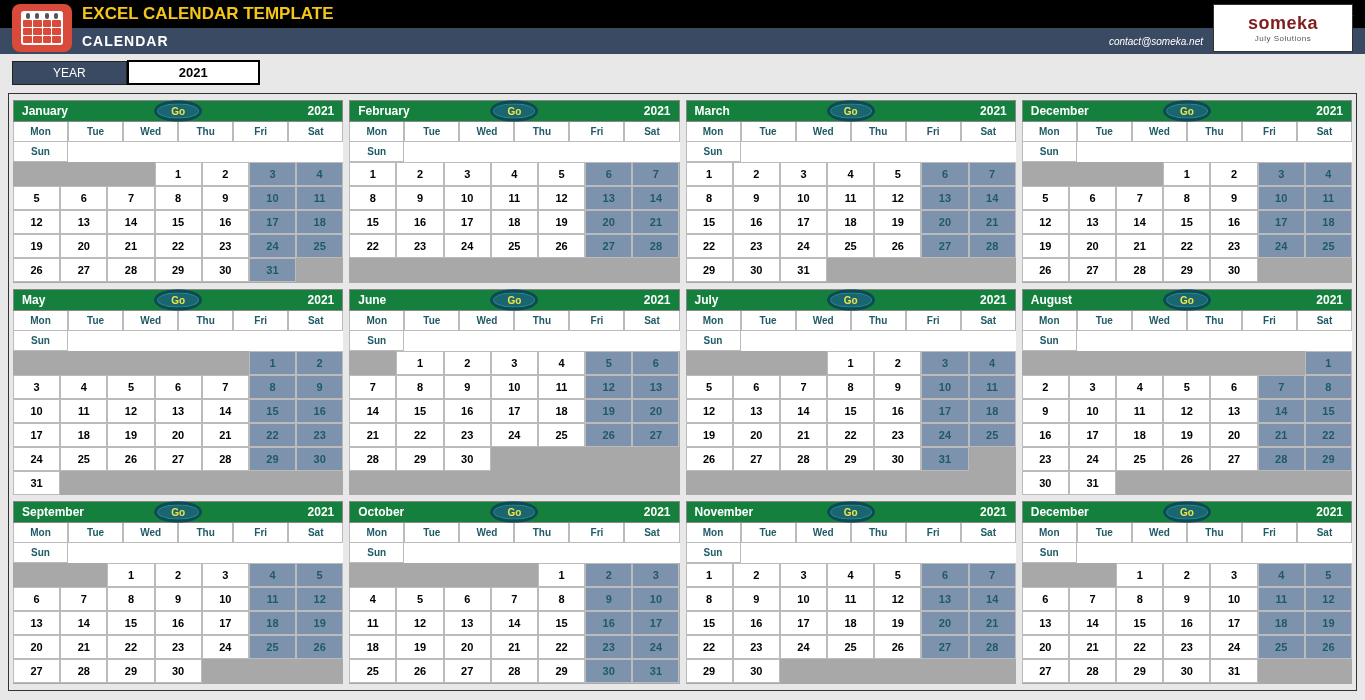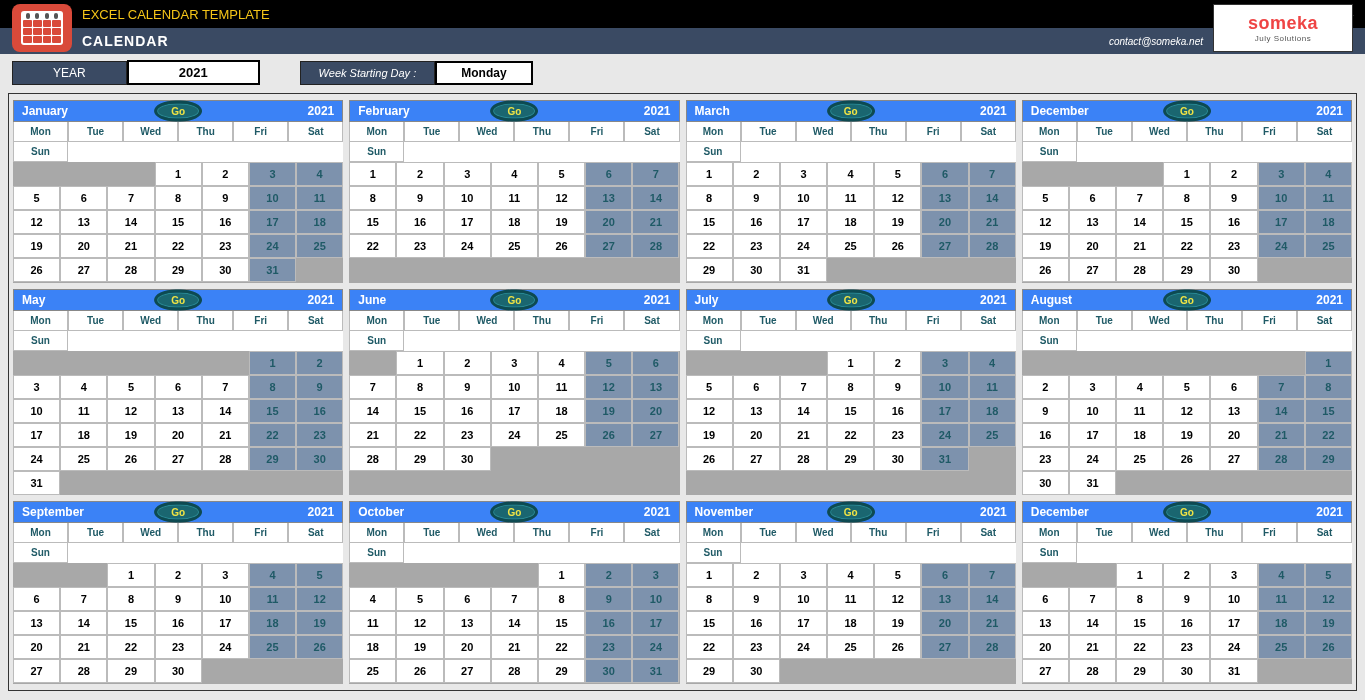--- a/index.html
+++ b/index.html
@@ -1,42 +1,42 @@
 <!DOCTYPE html>
 <html><head>
 <meta charset="utf-8">
 <style>
 *{box-sizing:border-box;margin:0;padding:0;font-family:Arial,Helvetica,sans-serif}
 body{background:#e8e8e8;width:1365px;height:700px;overflow:hidden}
 .topbar{background:#000;height:28px;display:flex;align-items:center;padding:0 12px;color:#fff;position:relative}
-.topbar .title{color:#f5c518;font-size:13px;font-weight:normal;margin-left:70px}
+.topbar .title{color:#f5c518;font-size:17px;font-weight:bold;margin-left:70px}
 .topbar .more{margin-left:auto;font-size:11px;font-style:italic}
 .topbar .more b{font-style:normal}
 .brand{position:absolute;top:4px;right:12px;width:140px;height:48px;background:#fff;border:1px solid #333;display:flex;flex-direction:column;align-items:center;justify-content:center;z-index:10}
-.brand .b1{font-size:18px;font-weight:bold;color:#ef4444;letter-spacing:0.5px}
+.brand .b1{font-size:18px;font-weight:bold;color:#7f1d1d;letter-spacing:0.5px}
 .brand .b2{font-size:8px;color:#555;letter-spacing:0.5px}
 .subbar{background:#3a4a63;height:26px;display:flex;align-items:center;padding:0 12px}
 .subbar .icon-box{width:60px;height:48px;background:#d94a3a;border-radius:8px;position:absolute;top:4px;left:12px;z-index:5;display:flex;align-items:center;justify-content:center}
 .subbar .icon-box .grid{width:42px;height:34px;background:#fff;border-radius:3px;display:grid;grid-template-columns:repeat(4,1fr);grid-template-rows:auto repeat(3,1fr);gap:1px;padding:2px}
 .subbar .icon-box .grid div{background:#d94a3a;border-radius:1px}
 .subbar .icon-box .grid .binds{grid-column:1/5;height:6px;background:transparent;display:flex;justify-content:space-around;align-items:flex-start}
 .subbar .icon-box .grid .binds span{width:4px;height:6px;border-radius:2px;background:#555}
 .subbar .cal-label{color:#fff;font-size:14px;font-weight:bold;margin-left:70px;letter-spacing:1px}
 .subbar .contact{margin-left:auto;margin-right:150px;color:#fff;font-size:10px;font-style:italic}
 .controls{display:flex;align-items:center;padding:6px 12px;gap:20px}
 .year-ctl{display:flex;align-items:center}
 .year-ctl .lbl{background:#3a4a63;color:#fff;font-size:12px;font-weight:normal;padding:4px 40px;border:1px solid #222}
 .year-ctl .val{background:#fff;border:2px solid #000;font-size:13px;font-weight:bold;padding:3px 50px}
 .wkstart{display:flex;align-items:center;margin-left:20px}
 .wkstart .lbl{background:#3a4a63;color:#fff;font-size:11px;font-style:italic;padding:5px 18px;border:1px solid #222}
 .wkstart .val{background:#fff;border:2px solid #000;font-size:12px;font-weight:bold;padding:3px 24px}
 .cal-area{border:1px solid #333;margin:2px 8px;padding:6px 4px;background:#e8e8e8;height:598px}
 .months{display:grid;grid-template-columns:repeat(4,1fr);grid-template-rows:repeat(3,1fr);gap:6px;height:100%}
 .month{display:flex;flex-direction:column}
-.m-head{background:#3b82f6;color:#fff;display:flex;align-items:center;height:22px;font-size:12px;font-weight:bold;position:relative;border:1px solid #888}
+.m-head{background:#15803d;color:#fff;display:flex;align-items:center;height:22px;font-size:12px;font-weight:bold;position:relative;border:1px solid #888}
 .m-head .name{padding-left:8px}
 .m-head .year{margin-left:auto;padding-right:8px}
 .go-btn{position:absolute;left:50%;top:50%;transform:translate(-50%,-50%);background:#1a6670;border:3px solid #0d4a52;border-radius:50%/55%;padding:2px 14px;font-size:10px;font-weight:bold;color:#f0e445;cursor:pointer;box-shadow:0 0 0 1px #2a8a95 inset}
 .dow{display:grid;grid-template-columns:repeat(6,1fr);background:#fff}
 .dow div{font-size:10px;text-align:center;padding:4px 0;color:#1f5a66;font-weight:bold;border:1px solid #bbb;border-top:none}
 .grid-days{display:grid;grid-template-columns:repeat(7,1fr);grid-auto-rows:24px;flex:1;background:#a8a8a8}
 .grid-days div{border:1px solid #bbb;font-size:11px;font-weight:bold;display:flex;align-items:center;justify-content:center;background:#fff}
 .grid-days div.empty{background:#a8a8a8;border-color:#a8a8a8}
 .grid-days div.wkend{background:#7d92ad;color:#1f5a66}
 .grid-days div.pad{background:#a8a8a8;border-color:#a8a8a8}
@@ -79,24 +79,20 @@
   </div>
   <span class="cal-label">CALENDAR</span>
   <span class="contact">contact@someka.net</span>
 </div>
 
 <div class="controls">
   <div class="year-ctl">
     <div class="lbl">YEAR</div>
     <div class="val">2021</div>
   </div>
-  <div class="wkstart">
-    <div class="lbl">Week Starting Day :</div>
-    <div class="val">Monday</div>
-  </div>
 </div>
 
 <div class="cal-area">
   <div class="months" id="months-grid">
       <div class="month">
         <div class="m-head">
           <span class="name">January</span>
           <span class="go-btn">Go</span>
           <span class="year">2021</span>
         </div>

